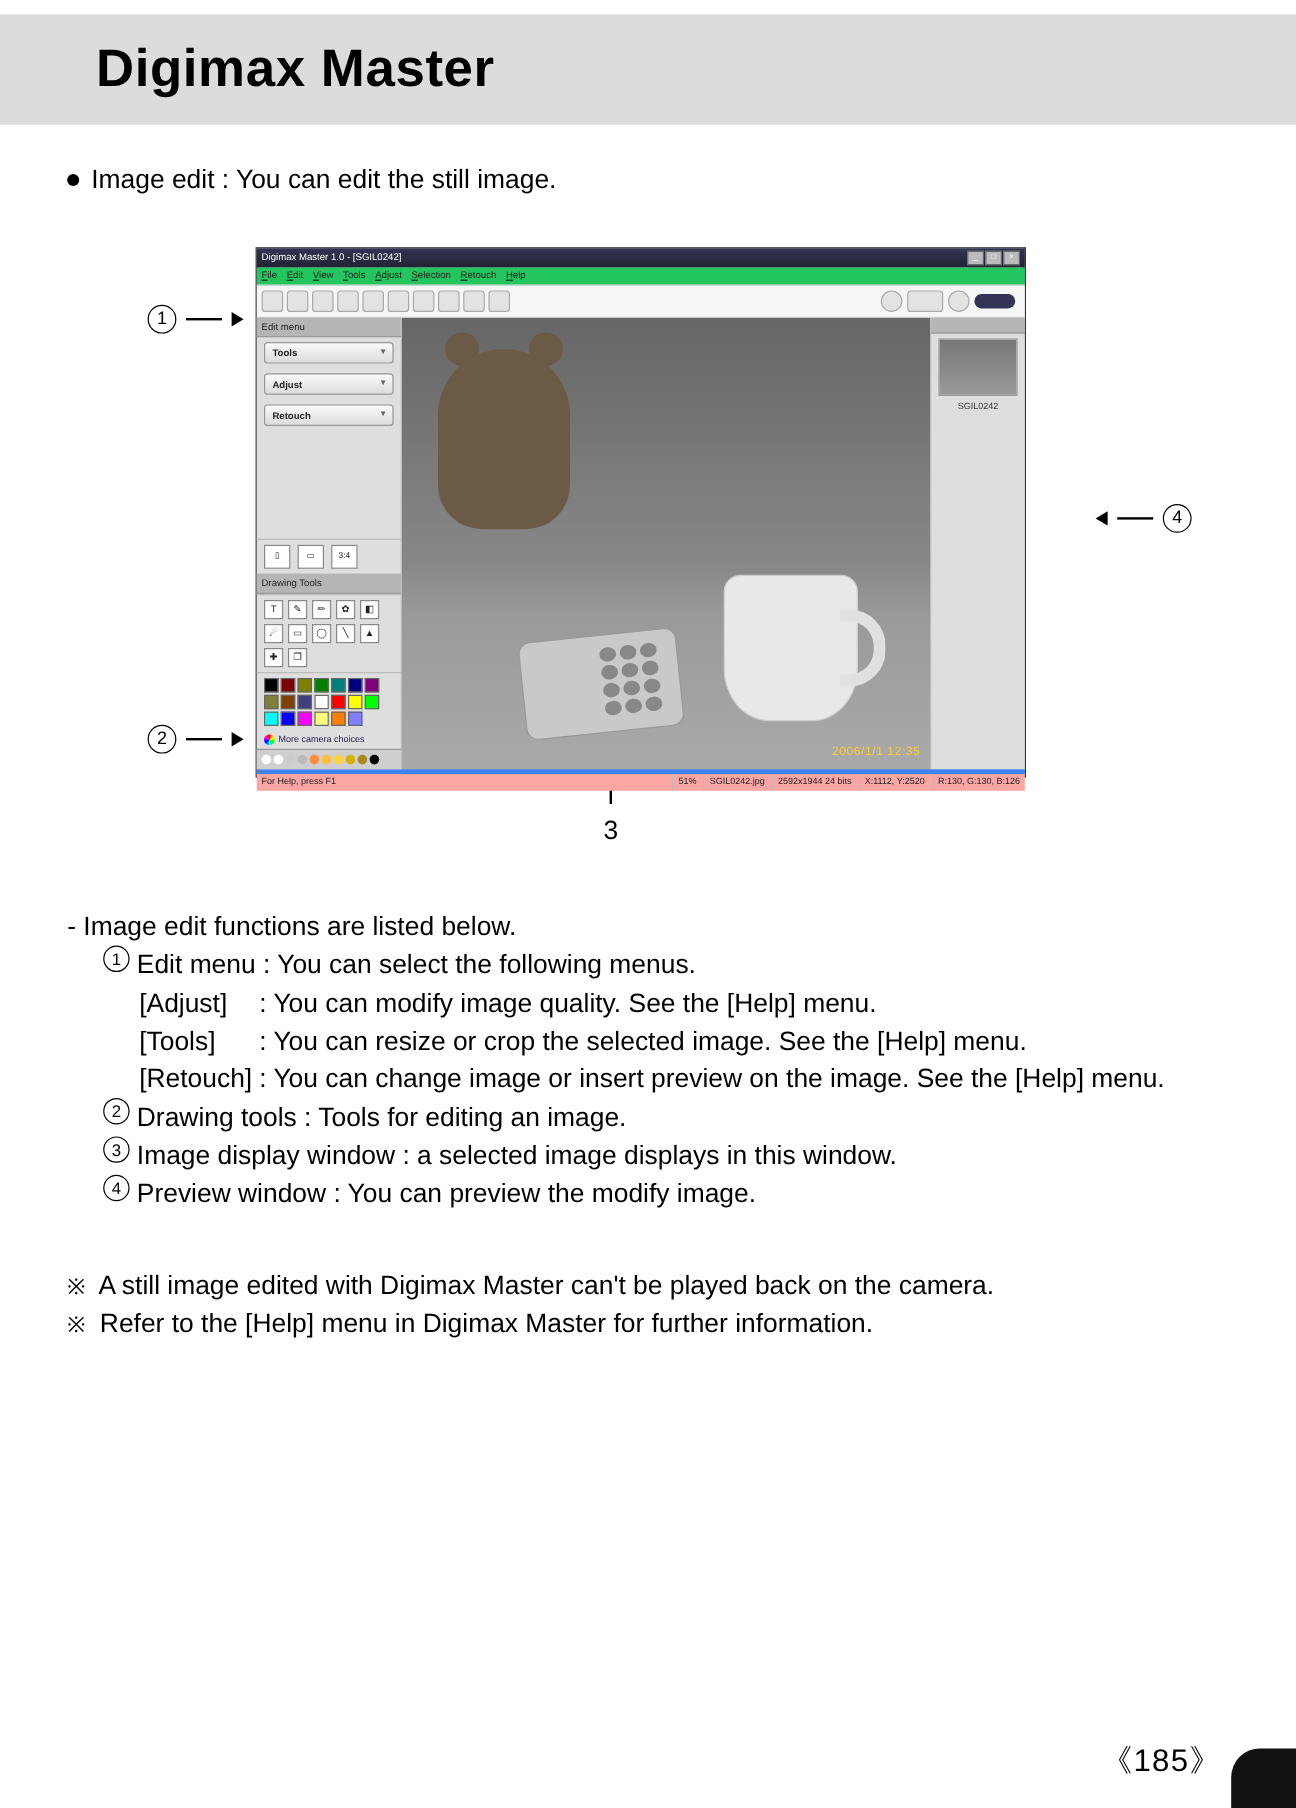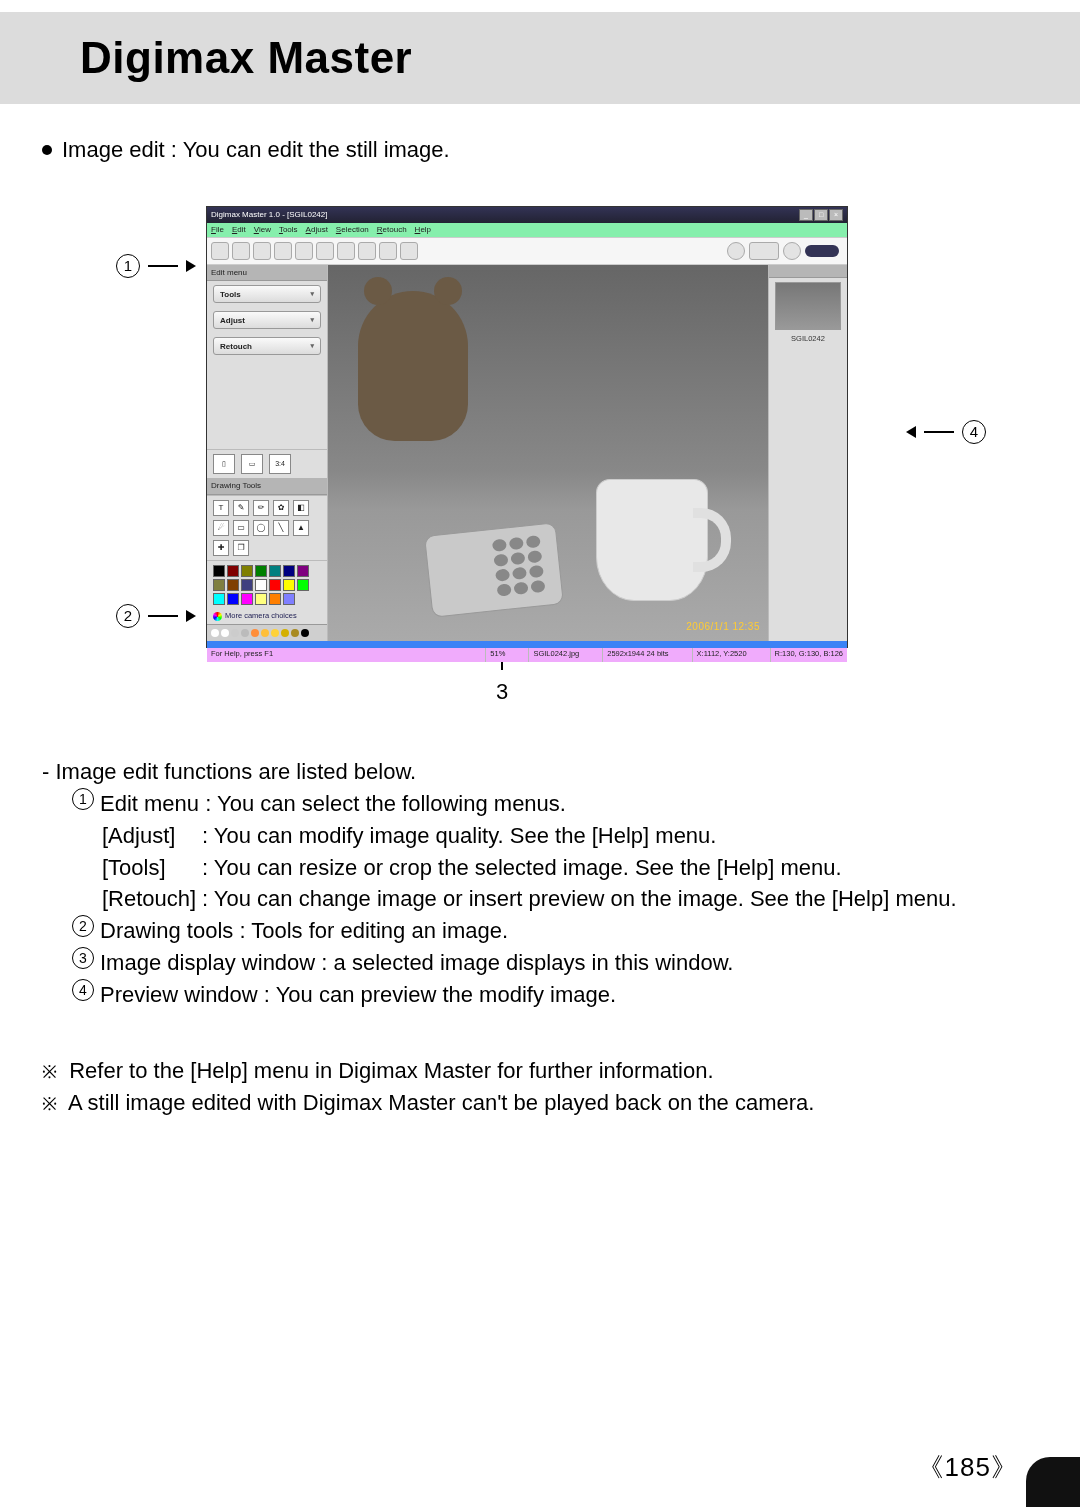--- a/index.html
+++ b/index.html
@@ -26,21 +26,21 @@
     padding-left: 80px;
   }
   .title-band h1 {
     margin: 0;
     font-size: 44px;
     font-weight: bold;
     letter-spacing: 0.5px;
   }
 
   .content {
-    padding: 30px 70px 0 42px;
+    padding: 30px 70px 0 56px;
     font-size: 22px;
     line-height: 1.45;
   }
 
   .bullet-line {
     display: flex;
     align-items: center;
     gap: 10px;
     margin-bottom: 40px;
   }
@@ -108,21 +108,21 @@
     font-size: 8px;
     padding: 1px 4px;
     display: flex;
     justify-content: space-between;
     align-items: center;
   }
   .winbtns { display: flex; gap: 1px; }
   .winbtn { width: 12px; height: 10px; background: #bbb; border:1px solid #666; font-size:7px; text-align:center; line-height:9px;}
   .menubar {
     height: 14px;
-    background: #86efac;
+    background: #22c55e;
     font-size: 8px;
     padding: 0 4px;
     display: flex;
     gap: 8px;
     align-items: center;
     border-bottom: 1px solid #ccc;
   }
   .menubar span { text-decoration: underline; text-decoration-color: transparent; }
   .menubar span::first-letter { text-decoration: underline; }
 
@@ -245,27 +245,27 @@
     width: 78px;
     background: #dedede;
     border-left: 1px solid #bbb;
   }
   .rp-head { height:12px; background:#b5b5b5; border-bottom:1px solid #999;}
   .thumb { margin:4px auto; width:64px; height:46px; background: linear-gradient(#777,#999); border:1px solid #999;}
   .thumb-lbl { text-align:center; font-size:7.5px; color:#333;}
 
   .statusbar {
     height: 14px;
-    background: #f0abfc;
-    border-top: 7px solid #3b82f6;
+    background: #fca5a5;
+    border-top: 4px solid #3b82f6;
     display: flex;
     align-items: center;
     font-size: 7.5px;
     padding: 0 4px;
-    gap: 23px;
+    gap: 6px;
   }
   .sb-cell { border-left:1px solid #bbb; padding-left:4px; height:100%; display:flex; align-items:center;}
   .indent1 { padding-left: 30px; }
   .indent2 { padding-left: 60px; }
   .menu-row { display:flex; gap:10px; }
   .menu-label { width: 90px; }
   .circ-num {
     display:inline-flex; align-items:center; justify-content:center;
     width:20px; height:20px; border:1.3px solid #000; border-radius:50%;
     font-size:14px; margin-right:6px; flex-shrink:0;
@@ -532,24 +532,24 @@
     </div>
     <div class="indent1 row">
       <span class="circ-num">4</span>
       <span>Preview window : You can preview the modify image.</span>
     </div>
 
     <div style="height:44px"></div>
 
     <div>
       <span class="footnote-mark">※</span>
-      <span>Refer to the [Help] menu in Digimax Master for further information.</span>
+      <span>A still image edited with Digimax Master can't be played back on the camera.</span>
     </div>
     <div>
       <span class="footnote-mark">※</span>
-      <span>A still image edited with Digimax Master can't be played back on the camera.</span>
+      <span>Refer to the [Help] menu in Digimax Master for further information.</span>
     </div>
 
   </div>
 
   <div class="page-number">1<span>85</span></div>
   <div class="corner-tab"></div>
 </div>
 
 </body></html>

